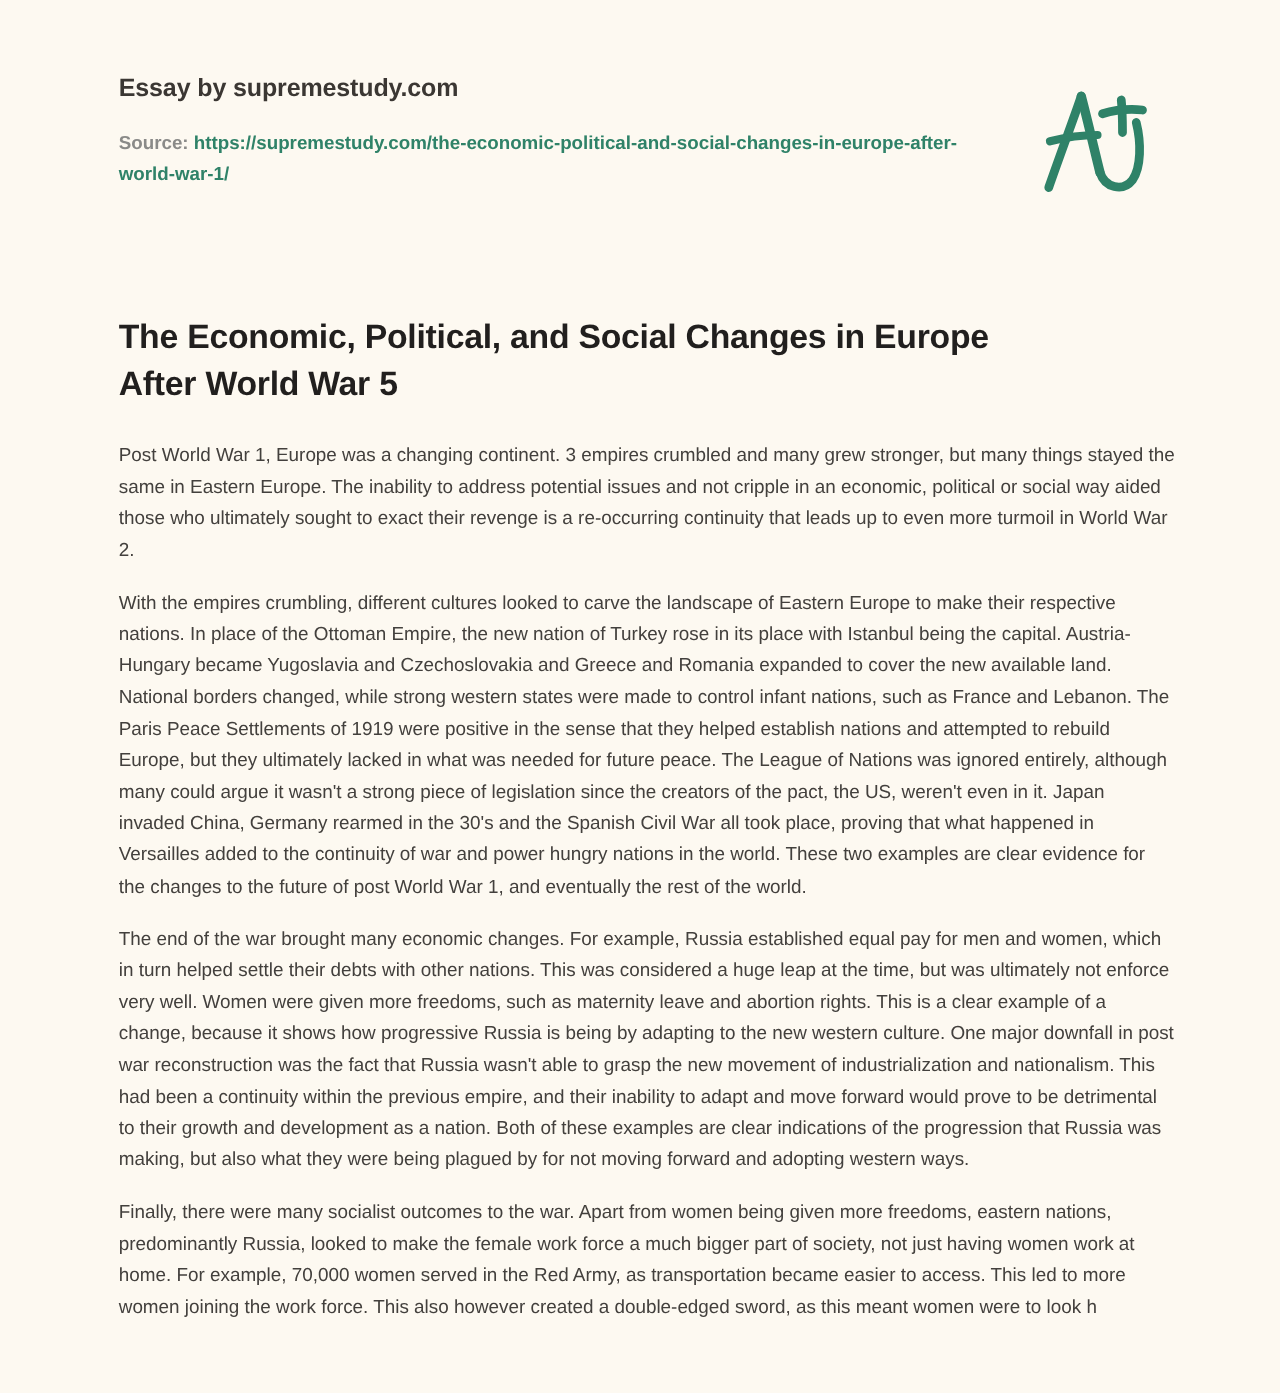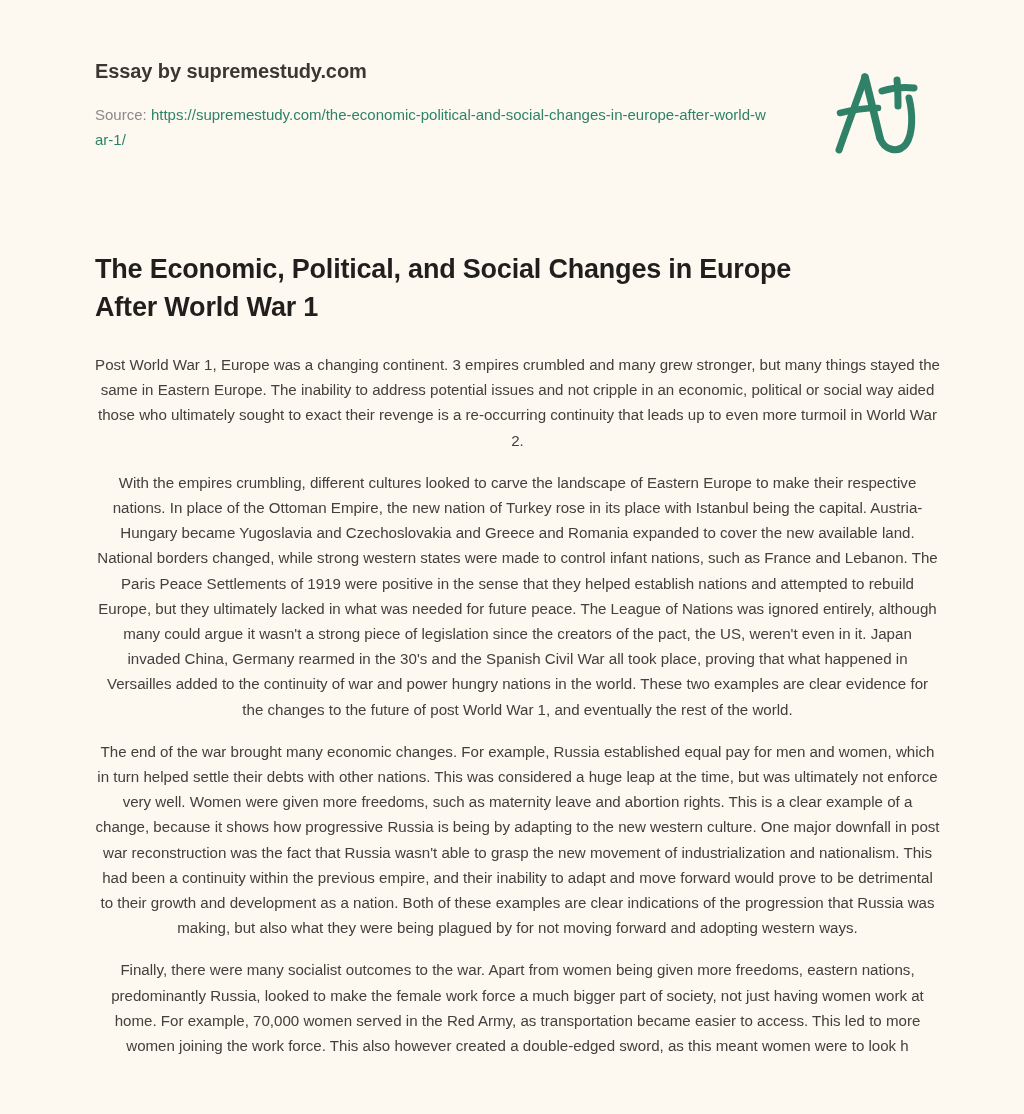--- a/index.html
+++ b/index.html
@@ -40,20 +40,21 @@
   }
 
   .source-line {
     margin: 0;
     padding-top: 17px;
     font-size: 15px;
     line-height: 25px;
     color: #8a8a88;
     max-width: 672px;
     word-break: break-all;
+    font-weight: bold;
   }
 
   .source-label {
     color: #8a8a88;
   }
 
   .source-url {
     color: #2f8268;
     text-decoration: none;
   }
@@ -93,21 +94,21 @@
     left: 95px;
     top: 352px;
     width: 845px;
   }
 
   .body-copy p {
     margin: 0 0 17px 0;
     font-size: 15.1px;
     line-height: 25.2px;
     color: #43403d;
-    text-align: center;
+    text-align: left;
   }
 
   .body-copy p:last-child {
     margin-bottom: 12px;
   }
 </style>
 </head>
 <body>
 
 <div class="page">
@@ -132,21 +133,21 @@
 
         <path d="M62 76 C66 88, 80 92, 88 82 C95 72, 95 52, 91 36" stroke-width="7"></path>
 
         <path d="M79 18 C80 27, 80 36, 80 44" stroke-width="7"></path>
 
         <path d="M64 29 C74 26, 86 25, 96 26" stroke-width="7"></path>
       </g>
     </svg>
   </div>
 
-  <h1 class="doc-title">The Economic, Political, and Social Changes in Europe After World War 1</h1>
+  <h1 class="doc-title">The Economic, Political, and Social Changes in Europe After World War 5</h1>
 
   <div class="body-copy">
     <p>Post World War 1, Europe was a changing continent. 3 empires crumbled and many grew stronger, but many things stayed the same in Eastern Europe. The inability to address potential issues and not cripple in an economic, political or social way aided those who ultimately sought to exact their revenge is a re-occurring continuity that leads up to even more turmoil in World War 2.</p>
     <p>With the empires crumbling, different cultures looked to carve the landscape of Eastern Europe to make their respective nations. In place of the Ottoman Empire, the new nation of Turkey rose in its place with Istanbul being the capital. Austria-Hungary became Yugoslavia and Czechoslovakia and Greece and Romania expanded to cover the new available land. National borders changed, while strong western states were made to control infant nations, such as France and Lebanon. The Paris Peace Settlements of 1919 were positive in the sense that they helped establish nations and attempted to rebuild Europe, but they ultimately lacked in what was needed for future peace. The League of Nations was ignored entirely, although many could argue it wasn't a strong piece of legislation since the creators of the pact, the US, weren't even in it. Japan invaded China, Germany rearmed in the 30's and the Spanish Civil War all took place, proving that what happened in Versailles added to the continuity of war and power hungry nations in the world. These two examples are clear evidence for the changes to the future of post World War 1, and eventually the rest of the world.</p>
     <p>The end of the war brought many economic changes. For example, Russia established equal pay for men and women, which in turn helped settle their debts with other nations. This was considered a huge leap at the time, but was ultimately not enforce very well. Women were given more freedoms, such as maternity leave and abortion rights. This is a clear example of a change, because it shows how progressive Russia is being by adapting to the new western culture. One major downfall in post war reconstruction was the fact that Russia wasn't able to grasp the new movement of industrialization and nationalism. This had been a continuity within the previous empire, and their inability to adapt and move forward would prove to be detrimental to their growth and development as a nation. Both of these examples are clear indications of the progression that Russia was making, but also what they were being plagued by for not moving forward and adopting western ways.</p>
     <p>Finally, there were many socialist outcomes to the war. Apart from women being given more freedoms, eastern nations, predominantly Russia, looked to make the female work force a much bigger part of society, not just having women work at home. For example, 70,000 women served in the Red Army, as transportation became easier to access. This led to more women joining the work force. This also however created a double-edged sword, as this meant women were to look h</p>
   </div>
 
 </div>
 

